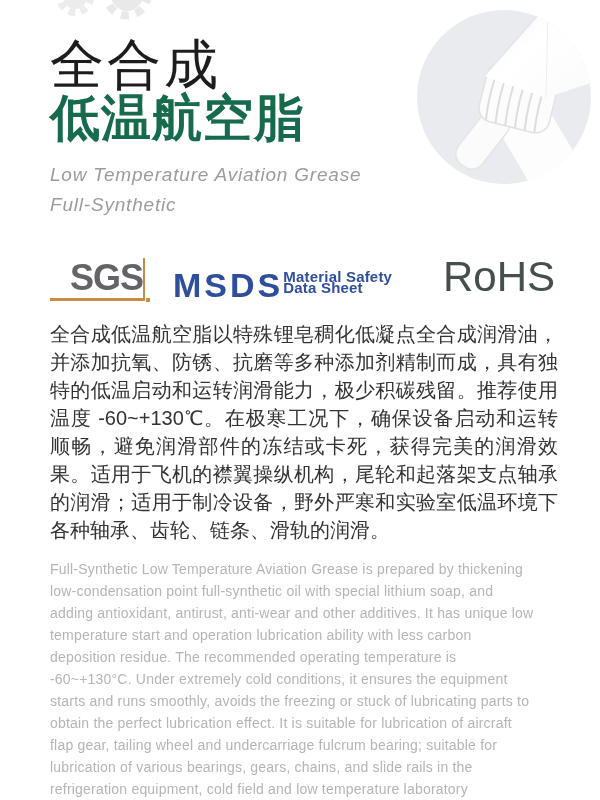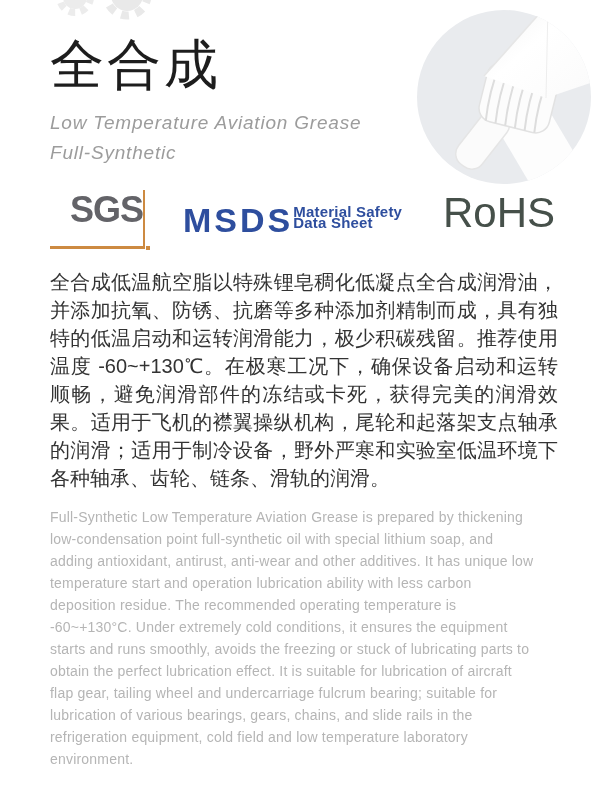--- a/index.html
+++ b/index.html
@@ -28,21 +28,22 @@
   .subtitle{
     margin-top:16px;
     font-size:19px;line-height:30px;
     font-style:italic;
     color:#9c9c9c;
     letter-spacing:0.8px;
   }
   .certs{
     margin-top:24px;
     display:flex;
-    gap:30px;
+    align-items:flex-end;
+    gap:20px;
     height:60px;
   }
   .sgs-logo{
     position:relative;
     padding:0 10px 8px 20px;
   }
   .sgs-text{
     font-size:36px;line-height:36px;
     font-weight:700;color:#636368;letter-spacing:-1px;
   }
@@ -136,20 +137,21 @@
       </g>
 
       <path d="M 84 76 L 148 4 L 205 -8 L 205 78 L 146 98 Z" fill="url(#funnel)"></path>
       <path d="M 84 76 L 148 4" stroke="#e6e6e6" stroke-width="1.5" fill="none"></path>
       <path d="M 148 4 L 146 98" stroke="#ededed" stroke-width="1" fill="none"></path>
     </g>
   </svg>
 
   <h1 class="titles">
     <span class="title-cn-1">全合成</span>
+    <span class="title-cn-2">低温航空脂</span>
   </h1>
 
   <div class="subtitle">
     <div>Low Temperature Aviation Grease</div>
     <div>Full-Synthetic</div>
   </div>
 
   <div class="certs">
     <div class="sgs-logo">
       <span class="sgs-underline"></span>

